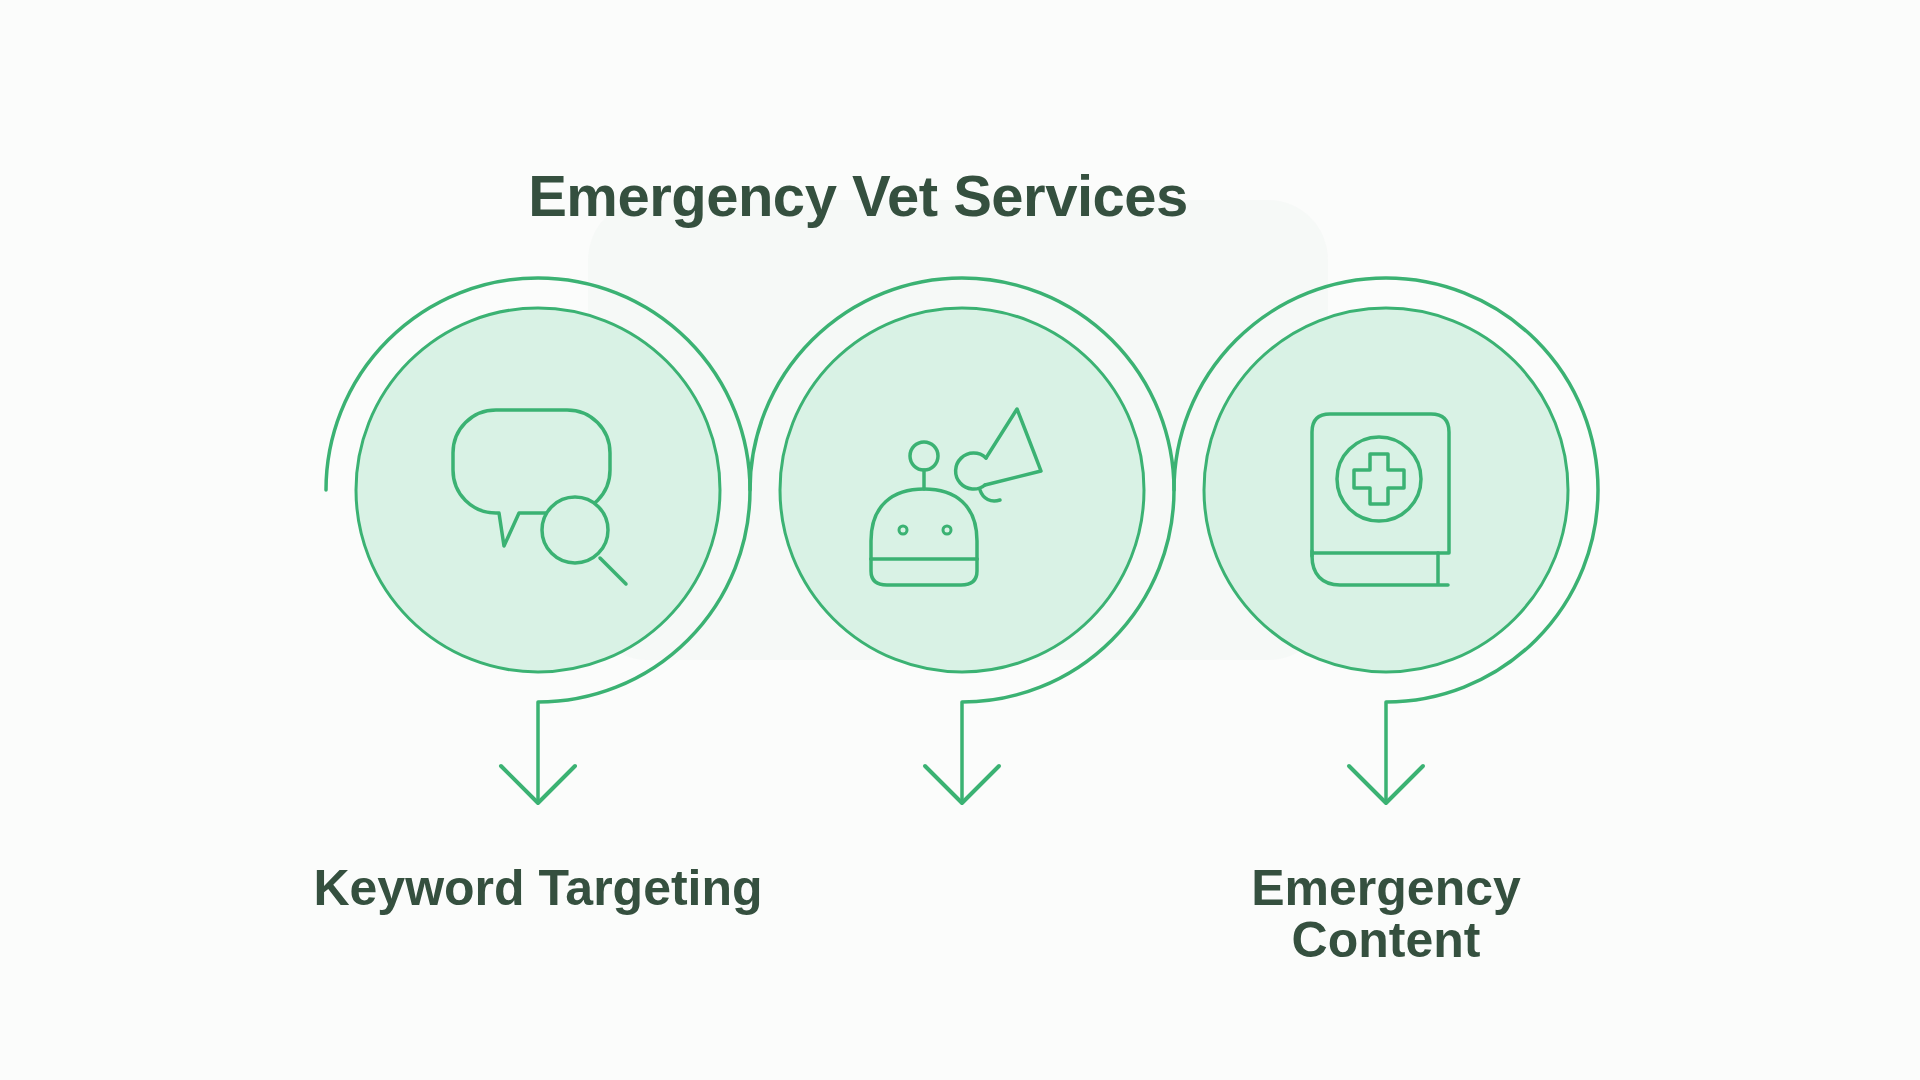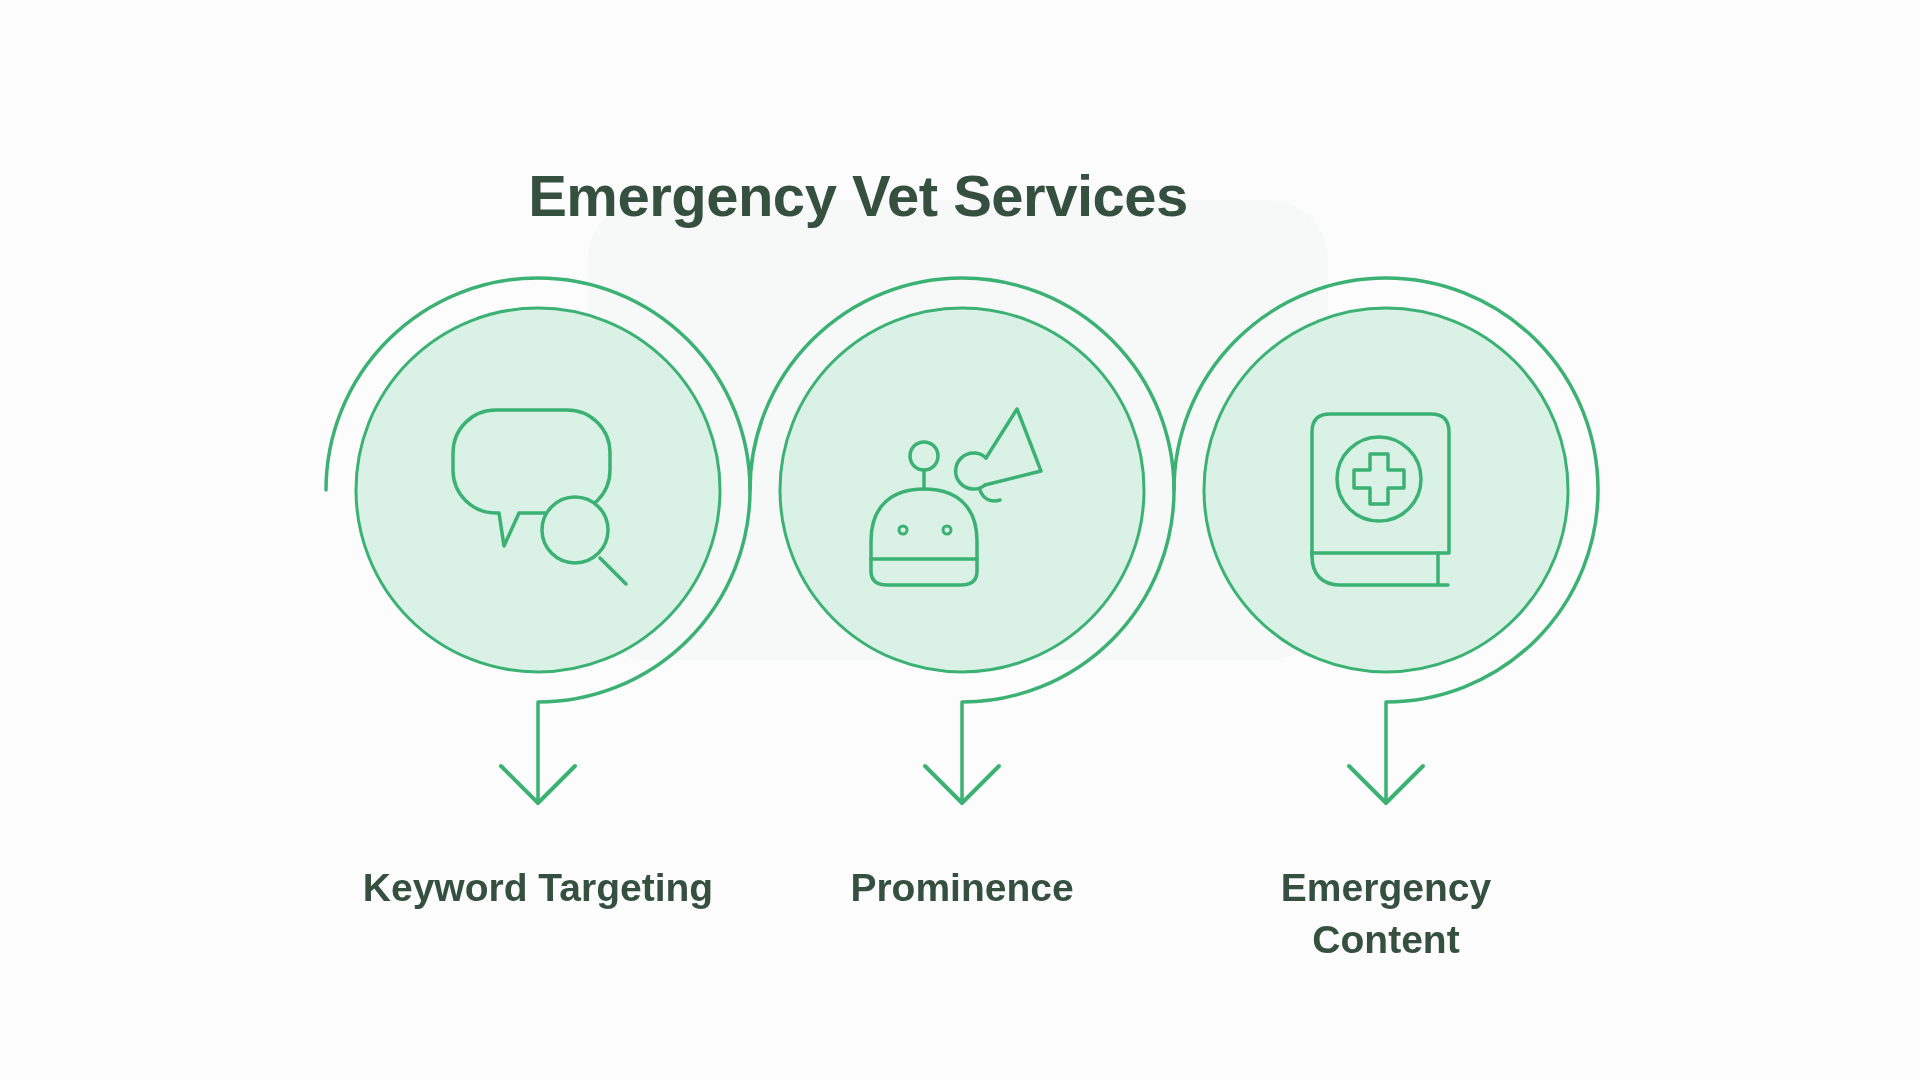--- a/index.html
+++ b/index.html
@@ -75,21 +75,21 @@
   .icon .mask-fill {
     fill: var(--fill_mint, #d9f2e5);
   }
   .icon .eye { stroke-width: 3; }
   .unit-label {
     position: absolute;
     top: 622px;
     left: -60px;
     width: 570px;
     text-align: center;
-    font-size: 39px;
+    font-size: 50px;
     line-height: 52px;
     font-weight: bold;
     color: var(--text_dark, #35503f);
   }
 </style>
 </head>
 <body>
 
 <div class="bg-blob"></div>
 
@@ -124,21 +124,20 @@
       <path d="M 134,319 H 240"></path>
       <path d="M 134,319 V 331 C 134,341 140,345 150,345 H 224 C 234,345 240,341 240,331 V 319"></path>
       <circle class="eye" cx="166" cy="290" r="4"></circle>
       <circle class="eye" cx="210" cy="290" r="4"></circle>
       <path d="M 249,218 A 18,18 0 1 0 248,245"></path>
       <path d="M 249,218 L 280,169 Q 291,197 304,231 L 248,245"></path>
       <path d="M 243,250 C 246,259 254,263 263,260"></path>
     </g>
   </svg>
   <div class="unit-label">
-    <div>Prominence</div>
   </div>
 </div>
 
 <div class="unit unit-3">
   <svg class="diagram-svg" width="450" height="620" viewBox="0 0 450 620">
     <path class="ln" d="M 13,250 A 212,212 0 1 1 225,462 L 225,560"></path>
     <path class="ln head" d="M 188,526 L 225,563 L 262,526"></path>
     <circle class="inner-circle" cx="225" cy="250" r="182"></circle>
     <g class="icon">
       <path d="M 151,316 V 192 Q 151,174 169,174 H 270 Q 288,174 288,192 V 313 H 152"></path>

